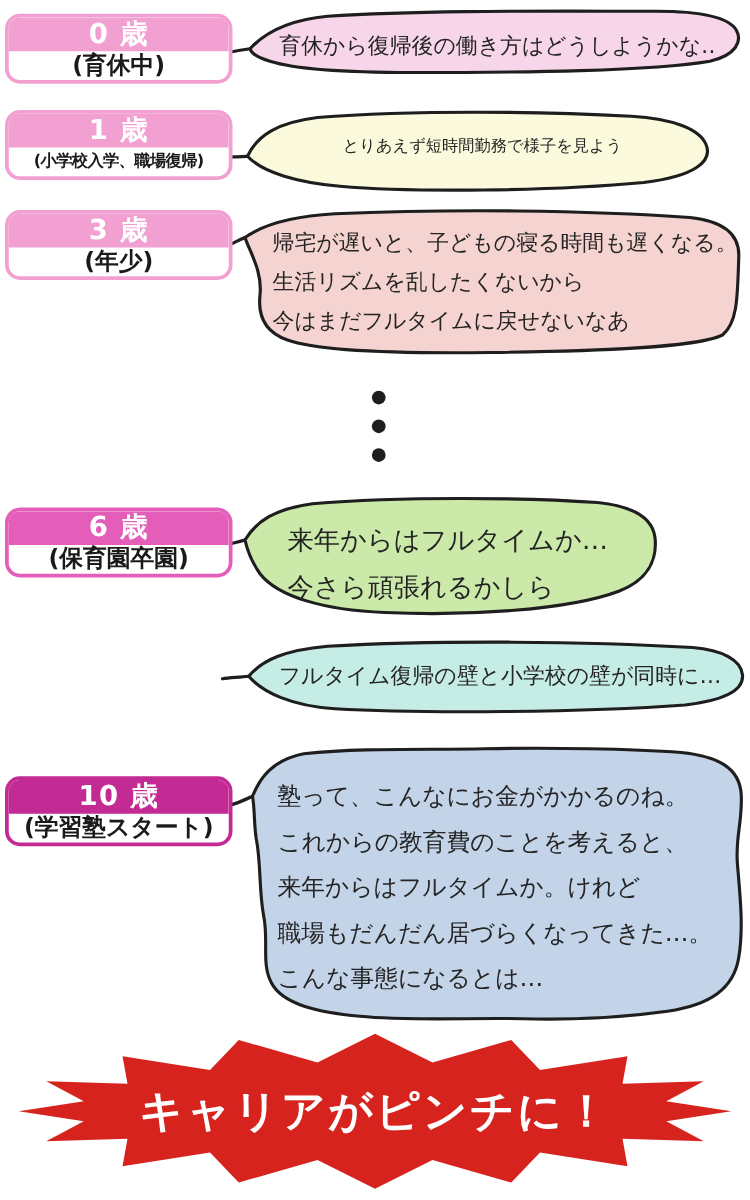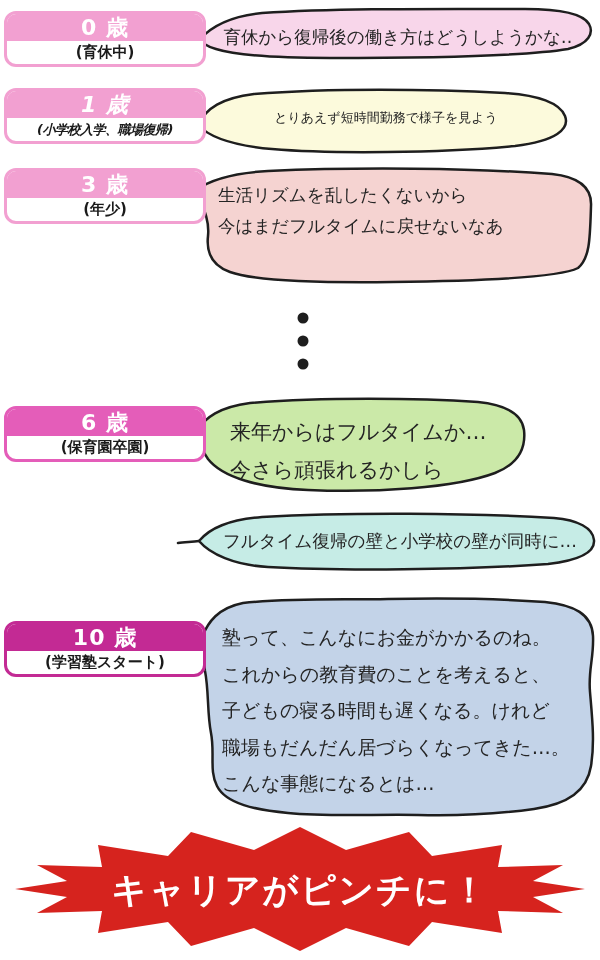--- a/index.html
+++ b/index.html
@@ -2,24 +2,24 @@
 <html><head>
 <meta charset="utf-8">
 <style>
   html,body{margin:0;padding:0;background:#ffffff;}
   body{font-family:"DejaVu Sans",sans-serif;}
   .canvas{position:relative;width:600px;height:960px;background:#ffffff;overflow:hidden;}
   .layer{position:absolute;left:0;top:0;width:600px;height:960px;}
   svg.layer{pointer-events:none;}
 
   
-  .age-box{position:absolute;left:4px;width:202px;border:3px solid #22c55e;border-radius:12px;
+  .age-box{position:absolute;left:4px;width:182px;border:3px solid #22c55e;border-radius:12px;
            background:#ffffff;text-align:center;overflow:hidden;box-sizing:border-box;}
   .age-hdr{height:27px;line-height:28px;font-size:22px;font-weight:bold;color:#ffffff;letter-spacing:1px;}
-  .age-sub{height:23px;line-height:23px;font-size:15px;font-weight:600;color:#1a1a1a;white-space:nowrap;}
+  .age-sub{height:23px;line-height:23px;font-size:19px;font-weight:600;color:#1a1a1a;white-space:nowrap;}
   .age-sub.small{font-size:13px;letter-spacing:-0.5px;}
 
   
   path.bubble{stroke:#1e1e1e;stroke-width:2.5;stroke-linejoin:round;}
   path.tail{stroke:#1e1e1e;stroke-width:2.6;fill:none;stroke-linecap:round;}
 
   
   .btext{position:absolute;color:#242424;font-weight:500;}
   .tc{text-align:center;}
 
@@ -57,21 +57,21 @@
     <path class="tail" d="M 178 646 C 186 644 194 641 202 637"></path>
     <path class="bubble" d="M 202 637 C 208 622 218 608 243 603 C 290 598 340 600 388 599 C 440 598 505 599 545 602 C 574 605 592 614 593 636 C 594 658 588 670 590 692 C 592 716 595 742 591 766 C 587 791 568 804 534 809 C 498 814 458 816 418 815 C 378 814 328 817 288 813 C 256 810 226 804 217 786 C 209 771 215 753 211 733 C 207 713 209 691 205 671 C 203 659 204 648 202 637 Z" fill="#C3D3E8"></path>
 
     <polygon points="585,889 533,897 563,913 498,911 502,933 432,922 409,946 346,928 300,951 254,928 191,946 168,922 98,933 102,911 37,913 67,897 15,889 67,881 37,865 102,867 98,845 168,856 191,832 254,850 300,827 346,850 409,832 432,856 502,845 498,867 563,865 533,881" fill="#D6231E"></polygon>
   </svg>
 
   <div class="age-box" style="top: 11px; border-color: rgb(242, 160, 209);">
     <div class="age-hdr" style="background-color: rgb(242, 160, 209);">0 歳</div>
     <div class="age-sub">(育休中)</div>
   </div>
-  <div class="age-box" style="top: 88px; border-color: rgb(242, 160, 209); font-style: italic;">
+  <div class="age-box" style="top: 88px; border-color: rgb(242, 160, 209);">
     <div class="age-hdr" style="background-color: rgb(242, 160, 209);">1 歳</div>
     <div class="age-sub small">(小学校入学、職場復帰)</div>
   </div>
   <div class="age-box" style="top: 168px; border-color: rgb(242, 160, 209);">
     <div class="age-hdr" style="background-color: rgb(242, 160, 209);">3 歳</div>
     <div class="age-sub">(年少)</div>
   </div>
   <div class="age-box" style="top: 406px; border-color: rgb(228, 93, 185);">
     <div class="age-hdr" style="background-color: rgb(228, 93, 185);">6 歳</div>
     <div class="age-sub">(保育園卒園)</div>
@@ -79,34 +79,35 @@
   <div class="age-box" style="top: 621px; border-color: rgb(195, 42, 148);">
     <div class="age-hdr" style="background-color: rgb(195, 42, 148);">10 歳</div>
     <div class="age-sub">(学習塾スタート)</div>
   </div>
 
   <div class="btext tc" style="left:214px;top:23px;width:368px;font-size:17.5px;line-height:28px">育休から復帰後の働き方はどうしようかな‥</div>
 
   <div class="btext tc" style="left:212px;top:103px;width:348px;font-size:13px;line-height:30px">とりあえず短時間勤務で様子を見よう</div>
 
   <div class="btext" style="left:218px;top:180px;width:372px;font-size:17.5px;line-height:31px">
+    <div>帰宅が遅いと、子どもの寝る時間も遅くなる。</div>
     <div>生活リズムを乱したくないから</div>
     <div>今はまだフルタイムに戻せないなあ</div>
   </div>
 
   <div class="btext" style="left:230px;top:413px;width:285px;font-size:21px;line-height:38px">
     <div>来年からはフルタイムか…</div>
     <div>今さら頑張れるかしら</div>
   </div>
 
   <div class="btext tc" style="left:210px;top:527px;width:380px;font-size:17.5px;line-height:28px">フルタイム復帰の壁と小学校の壁が同時に…</div>
 
   <div class="btext" style="left:222px;top:619px;width:364px;font-size:19px;line-height:36.5px">
     <div>塾って、こんなにお金がかかるのね。</div>
     <div>これからの教育費のことを考えると、</div>
-    <div>子どもの寝る時間も遅くなる。けれど</div>
+    <div>来年からはフルタイムか。けれど</div>
     <div>職場もだんだん居づらくなってきた…。</div>
     <div>こんな事態になるとは…</div>
   </div>
 
   <div class="burst-text" style="color: rgb(255, 255, 255);">キャリアがピンチに！</div>
 
 </div>
 
 </body></html>

